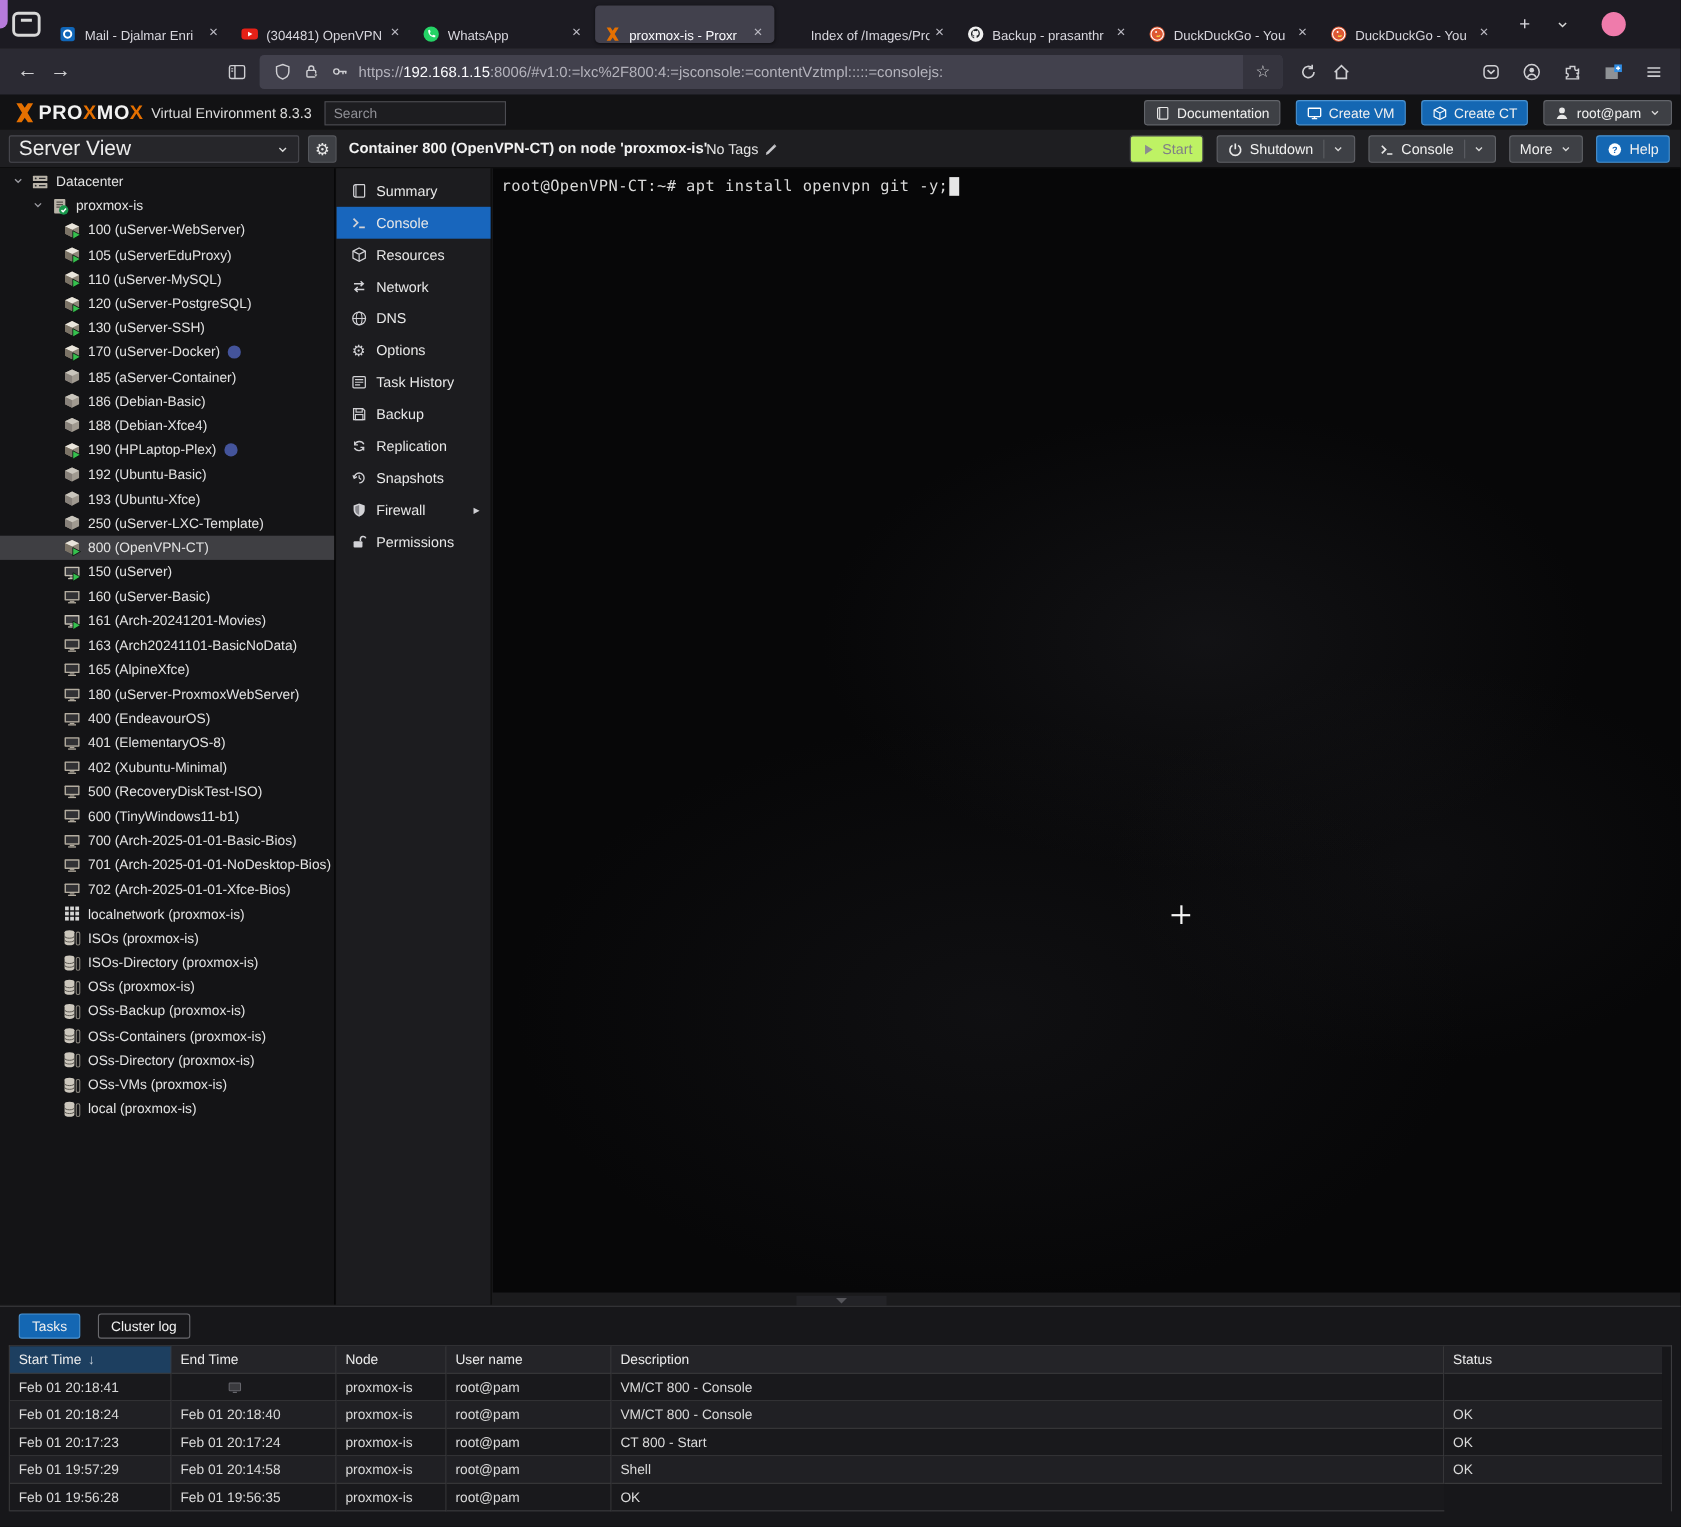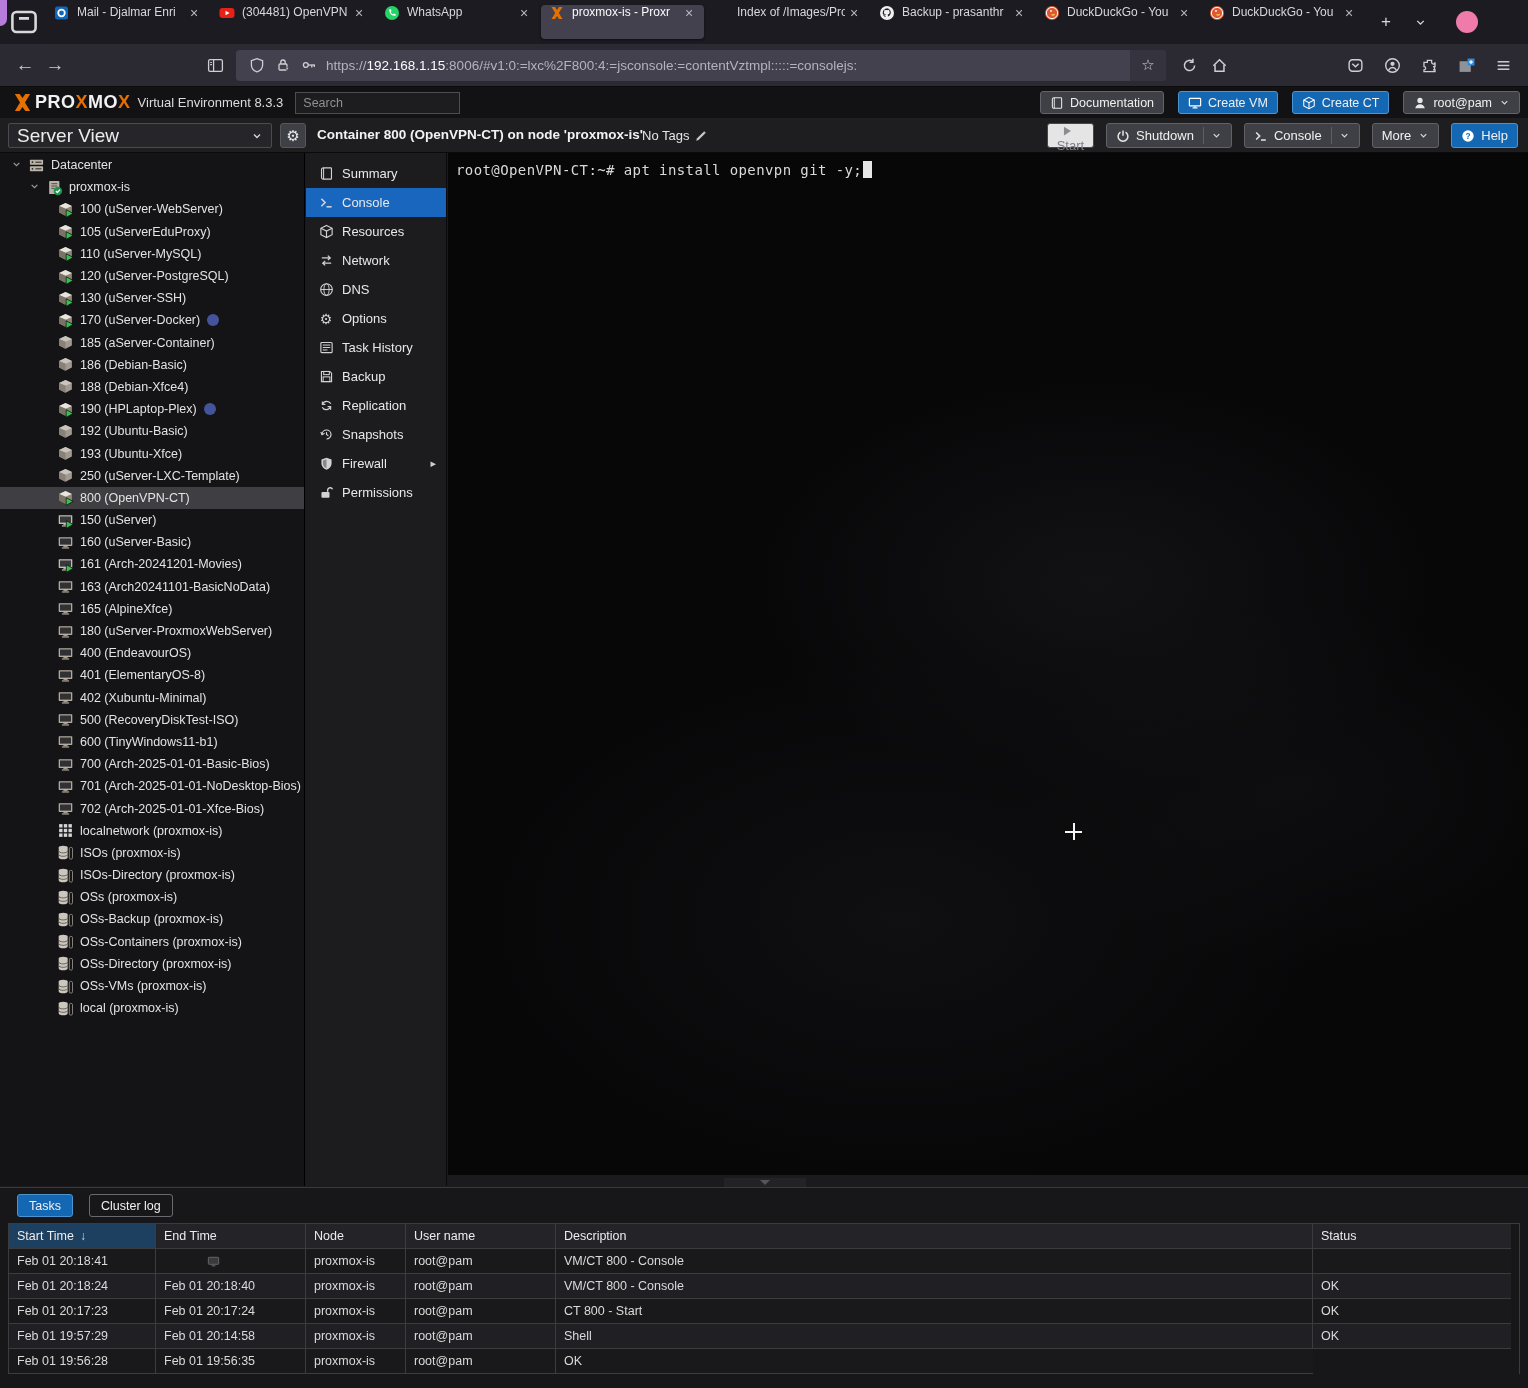--- a/index.html
+++ b/index.html
@@ -5,21 +5,21 @@
   * { margin:0; padding:0; box-sizing:border-box; }
   html,body { background:#000; }
   body { font-family:"Liberation Sans", sans-serif; }
   .screen { position:relative; width:1528px; height:1388px; background:#1b1b1d; overflow:hidden; }
 
   
   .tabbar { position:absolute; left:0; top:0; width:1528px; height:44px; background:#1c1b22; display:flex; align-items:center; }
   .ff-accent { position:absolute; left:0; top:0; width:7px; height:26px; background:#b77bdb; border-bottom-right-radius:8px; }
   .ffview-btn { width:32px; height:32px; margin-left:8px; display:flex; align-items:center; justify-content:center; border-radius:4px; flex:0 0 auto; }
   .tabs { display:flex; align-items:center; height:44px; margin-left:6px; flex:0 0 auto; }
-  .tab { width:163px; height:34px; margin-right:2px; border-radius:4px; display:flex; align-items:flex-start; padding:0 6px 0 8px; color:#d8d7de; flex:0 0 auto; position:relative; }
+  .tab { width:163px; height:34px; margin-right:2px; border-radius:4px; display:flex; align-items:flex-end; padding:0 6px 0 8px; color:#d8d7de; flex:0 0 auto; position:relative; }
   .tab.active { background:#42414d; color:#fbfbfe; box-shadow:0 1px 3px rgba(0,0,0,.5); }
   .tab-fav { width:16px; height:16px; flex:0 0 auto; margin-right:7px; display:inline-flex; }
   .tab-fav svg { width:16px; height:16px; }
   .tab-title { flex:1 1 auto; font-size:12px; white-space:nowrap; overflow:hidden; }
   .tab-close { flex:0 0 auto; font-size:14px; color:#b9b8c1; width:18px; height:18px; line-height:17px; text-align:center; border-radius:3px; }
   .tabbar-btn { color:#d8d7de; font-size:17px; width:28px; height:28px; display:flex; align-items:center; justify-content:center; border-radius:4px; margin-left:6px; flex:0 0 auto; }
   .tabbar-btn svg { width:13px; height:13px; }
   .profile-dot { width:22px; height:22px; border-radius:50%; background:#ef7bab; margin-left:22px; flex:0 0 auto; }
 
   .navbar { position:absolute; left:0; top:44px; width:1528px; height:43px; background:#2b2a33; border-bottom:1px solid #0c0c0d; display:flex; align-items:center; }
@@ -58,21 +58,21 @@
   .view-select { position:absolute; left:8px; top:5px; width:264px; height:25px; background:#26262a; border:1px solid #4a4a50; border-radius:2px; display:flex; align-items:center; padding:0 8px; font-size:19px; color:#ececec; }
   .view-select .chev { margin-left:auto; display:inline-flex; }
   .view-select .chev svg { width:12px; height:12px; }
   .gear-btn { position:absolute; left:280px; top:5px; width:26px; height:25px; background:#3e4045; border:1px solid #55575c; border-radius:3px; color:#e8e8e8; font-size:15px; display:flex; align-items:center; justify-content:center; }
   .panel-title { position:absolute; left:317px; top:9px; font-size:13.5px; font-weight:bold; color:#f2f2f2; }
   .no-tags { position:absolute; left:642px; top:10px; font-size:13px; color:#e5e5e5; display:flex; align-items:center; }
   .no-tags svg { width:14px; height:14px; margin-left:5px; }
   .sub-toolbar { position:absolute; right:10px; top:5px; display:flex; align-items:center; }
   .tbtn { height:25px; display:flex; align-items:center; padding:0 9px; margin-left:12px; border-radius:3px; font-size:13px; color:#f0f0f0; background:#3e4045; border:1px solid #606267; }
   .tbtn svg { width:14px; height:14px; margin-right:6px; }
-  .tbtn.dim { background:#e5e5e5; border-color:#46464b; color:#808086;flex-direction:column; }
+  .tbtn.dim { background:#bef264; border-color:#46464b; color:#808086; }
   .tbtn.blue { background:#1467b3; border-color:#4b93d1; }
   .tbtn .divider { width:1px; height:17px; background:#5c5e63; margin:0 7px 0 9px; }
   .tbtn .chev { display:inline-flex; }
   .tbtn .chev svg { width:11px; height:11px; margin:0; }
 
   
   .content { position:absolute; left:0; top:153px; width:1528px; height:1033px; }
   .tree { position:absolute; left:0; top:0; width:305px; height:1033px; background:#141416; border-right:1px solid #000; overflow:hidden; padding-top:1px; }
   .tree-row { height:22.2px; display:flex; align-items:center; white-space:nowrap; overflow:hidden; color:#e3e3e3; font-size:12.5px; }
   .tree-row.selected { background:#3f3f43; }

